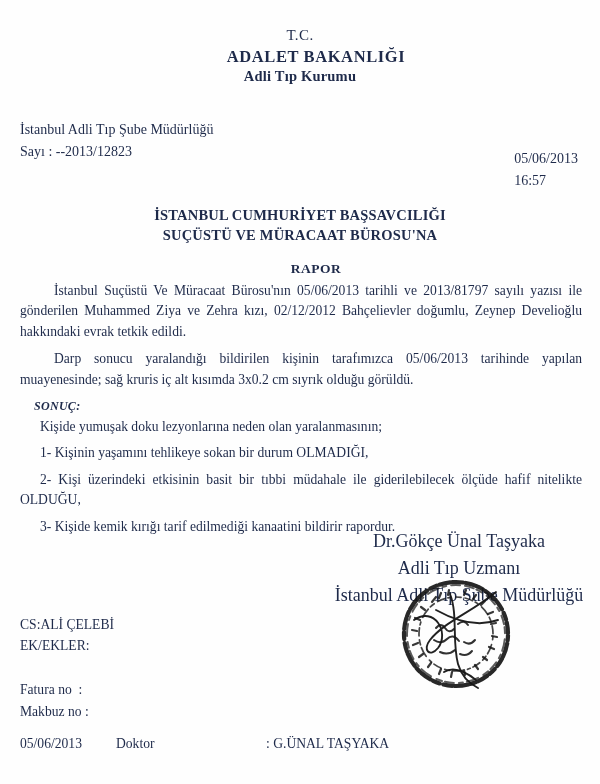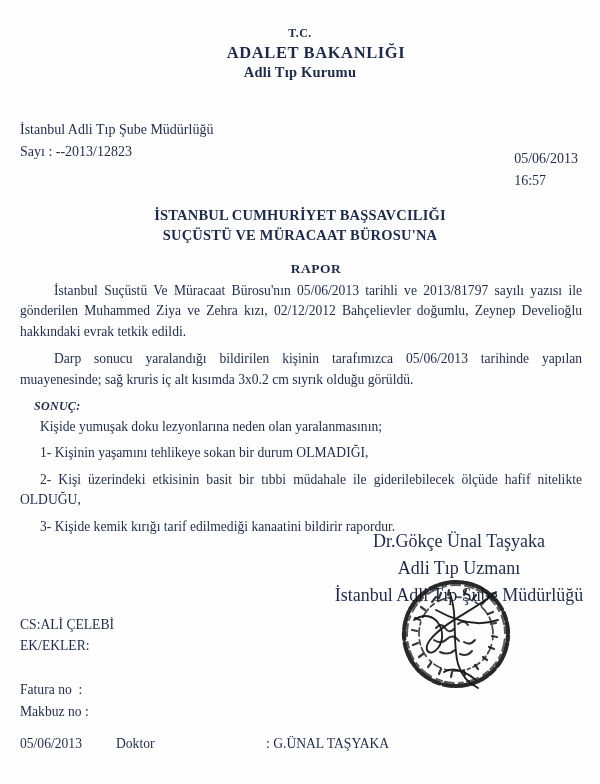--- a/index.html
+++ b/index.html
@@ -26,22 +26,22 @@
   
   .letterhead {
     position: absolute;
     top: 26px;
     left: 0;
     width: 600px;
     text-align: center;
     line-height: 1.30;
   }
   .lh-tc {
-    font-size: 12px;
-    font-weight: bold;
+    font-size: 15px;
+    font-weight: normal;
     letter-spacing: 0.4px;
     text-align: center;
   }
   .lh-ministry {
     font-size: 16.5px;
     font-weight: bold;
     letter-spacing: 0.6px;
     margin-left: 32px;
   }
   .lh-institute {

